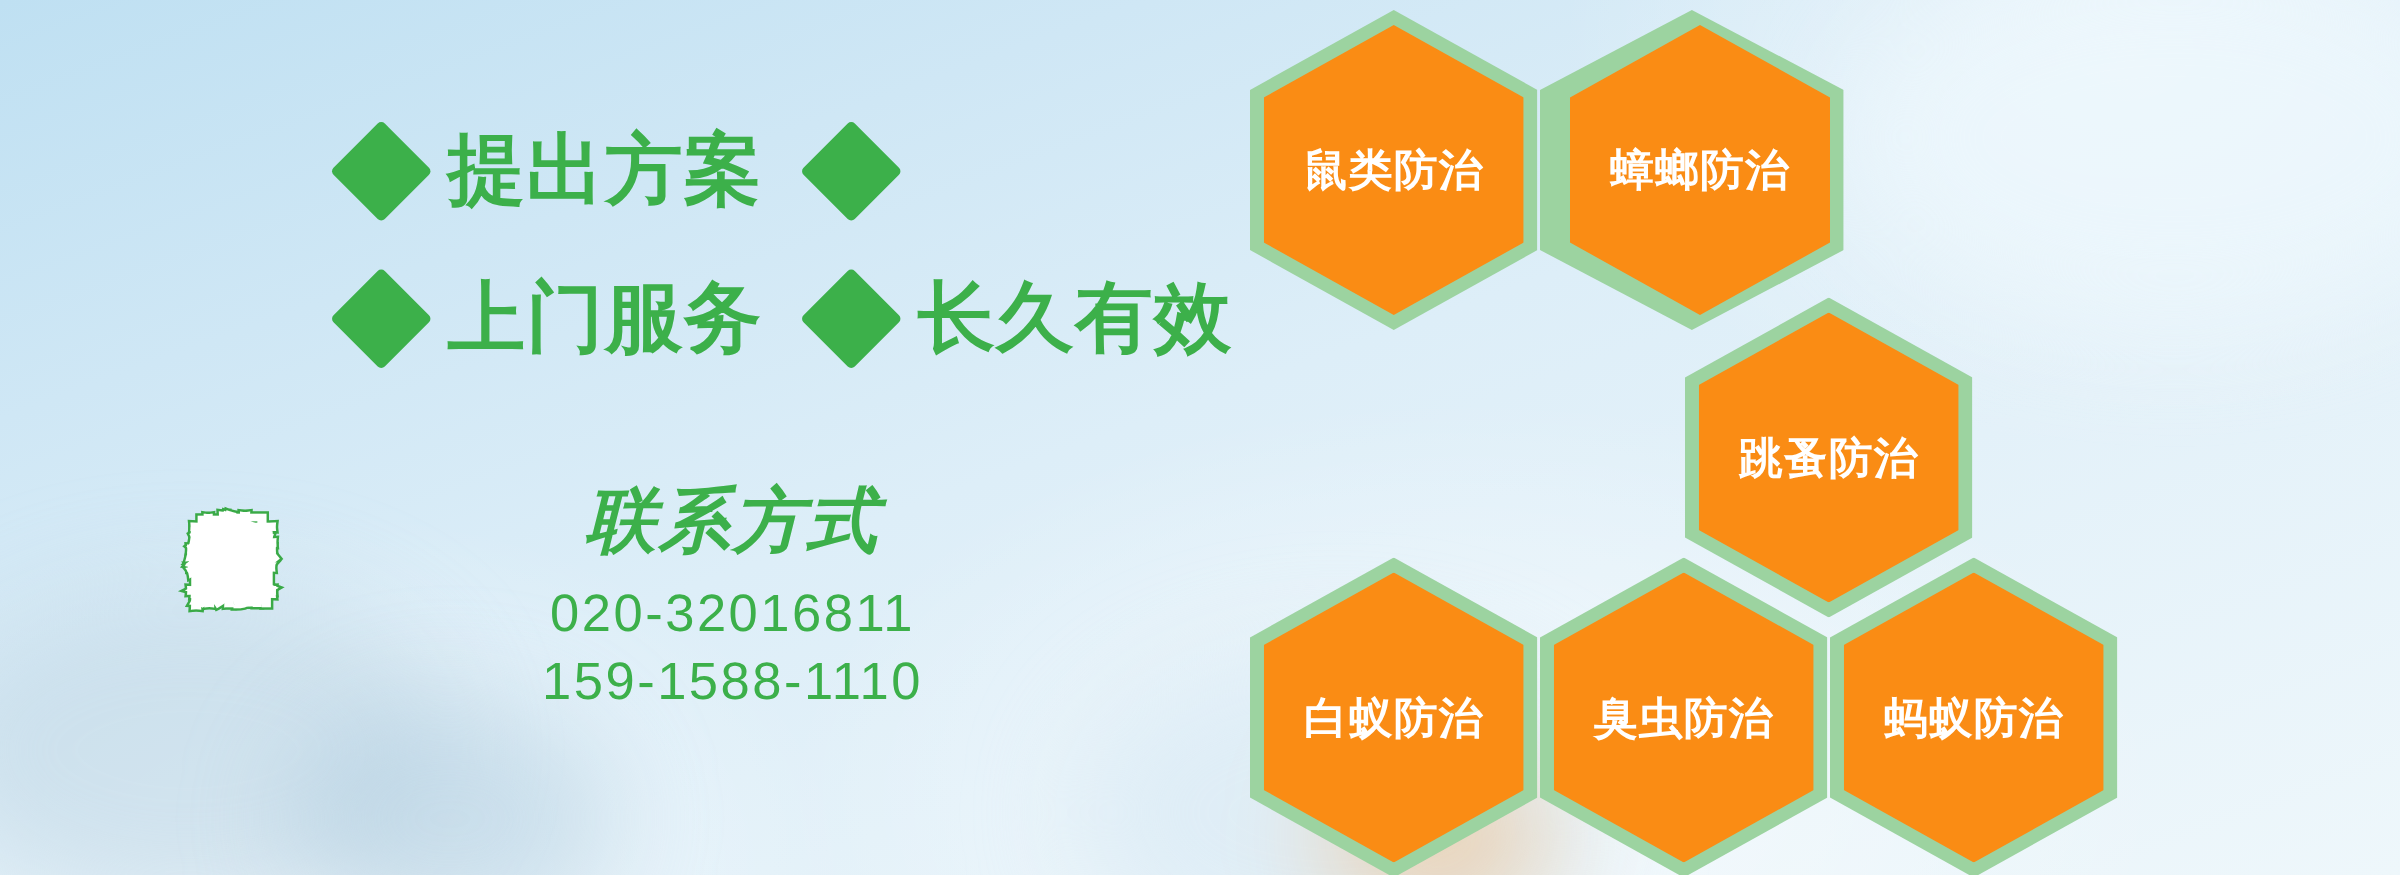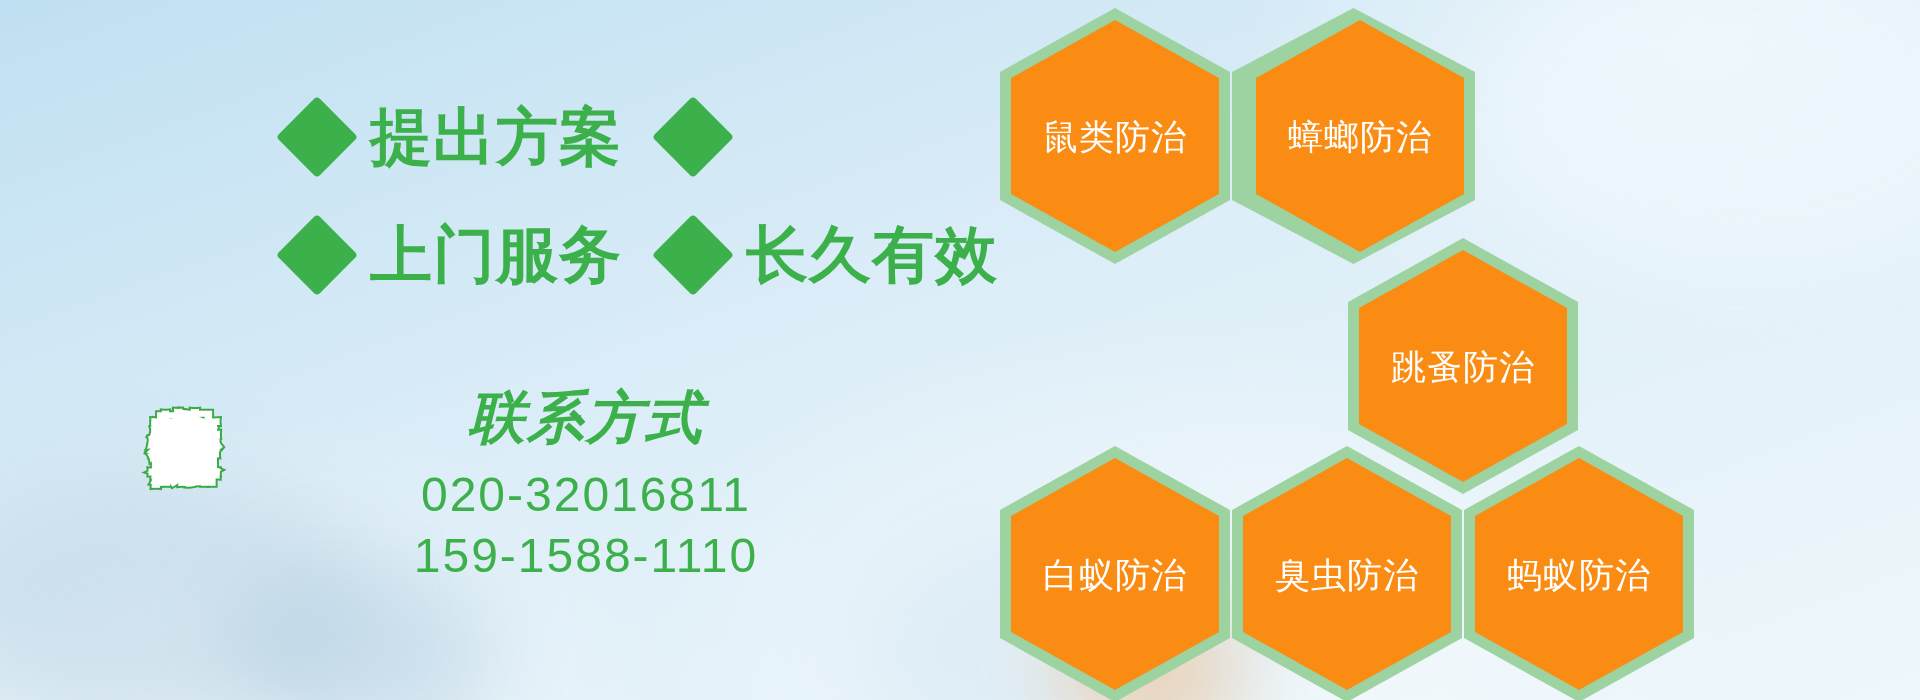--- a/index.html
+++ b/index.html
@@ -32,62 +32,62 @@
     writing-mode:vertical-rl;
     font-size:73px;line-height:1.04;font-weight:bold;letter-spacing:1px;
     color:#ffffff;
     -webkit-text-stroke:4px #3aaa47;
     paint-order:stroke fill;
     text-shadow:0 0 0 #3aaa47;
     white-space:nowrap;
   }
 
   
-  #features{position:absolute;left:288px;top:78px;width:600px;}
+  #features{position:absolute;left:276px;top:78px;width:600px;}
   .feature-row{display:flex;align-items:center;height:118px;}
   .feature-item{display:flex;align-items:center;}
   .feature-item + .feature-item{margin-left:42px;}
   .diamond{
     width:58px;height:58px;background:#3cb04a;flex:0 0 auto;
     transform:rotate(45deg);border-radius:4px;margin-right:24px;
   }
   .feature-label{
     font-size:62px;font-weight:bold;color:#3cb04a;line-height:1;
     letter-spacing:1px;white-space:nowrap;
   }
 
   
   #contact{position:absolute;left:276px;top:388px;width:620px;text-align:center;}
   #contact-title{
     font-size:57px;font-weight:bold;color:#3cb04a;line-height:1.05;
     letter-spacing:2px;
     font-style:italic;
   }
   .phone{
-    font-size:48px;font-weight:normal;color:#3cb04a;line-height:1.28;
+    font-size:42px;font-weight:normal;color:#3cb04a;line-height:1.28;
     letter-spacing:2px;
   }
   #phone-primary{margin-top:16px;}
 
   
   #hex-grid{position:absolute;left:1040px;top:0;width:880px;height:700px;}
   .hex{
     position:absolute;width:230px;height:256px;
     display:flex;align-items:center;justify-content:center;
     background:#9cd3a0;
     clip-path:polygon(50% 0%,100% 25%,100% 75%,50% 100%,0% 75%,0% 25%);
   }
   .hex-inner{
     width:208px;height:232px;
     display:flex;align-items:center;justify-content:center;
     background:#fa8c14;
     clip-path:polygon(50% 0%,100% 25%,100% 75%,50% 100%,0% 75%,0% 25%);
   }
   .hex-label{
-    color:#ffffff;font-size:35px;font-weight:normal;letter-spacing:1px;
+    color:#ffffff;font-size:35px;font-weight:bold;letter-spacing:1px;
     white-space:nowrap;line-height:1;
   }
   
   .h1{left:-40px;top:8px;}
   .h2{left:192px;top:8px;padding-left:13px;}
   .h3{left:424px;top:8px;}
   
   .h4{left:76px;top:227px;}
   .h5{left:308px;top:238px;}
   

